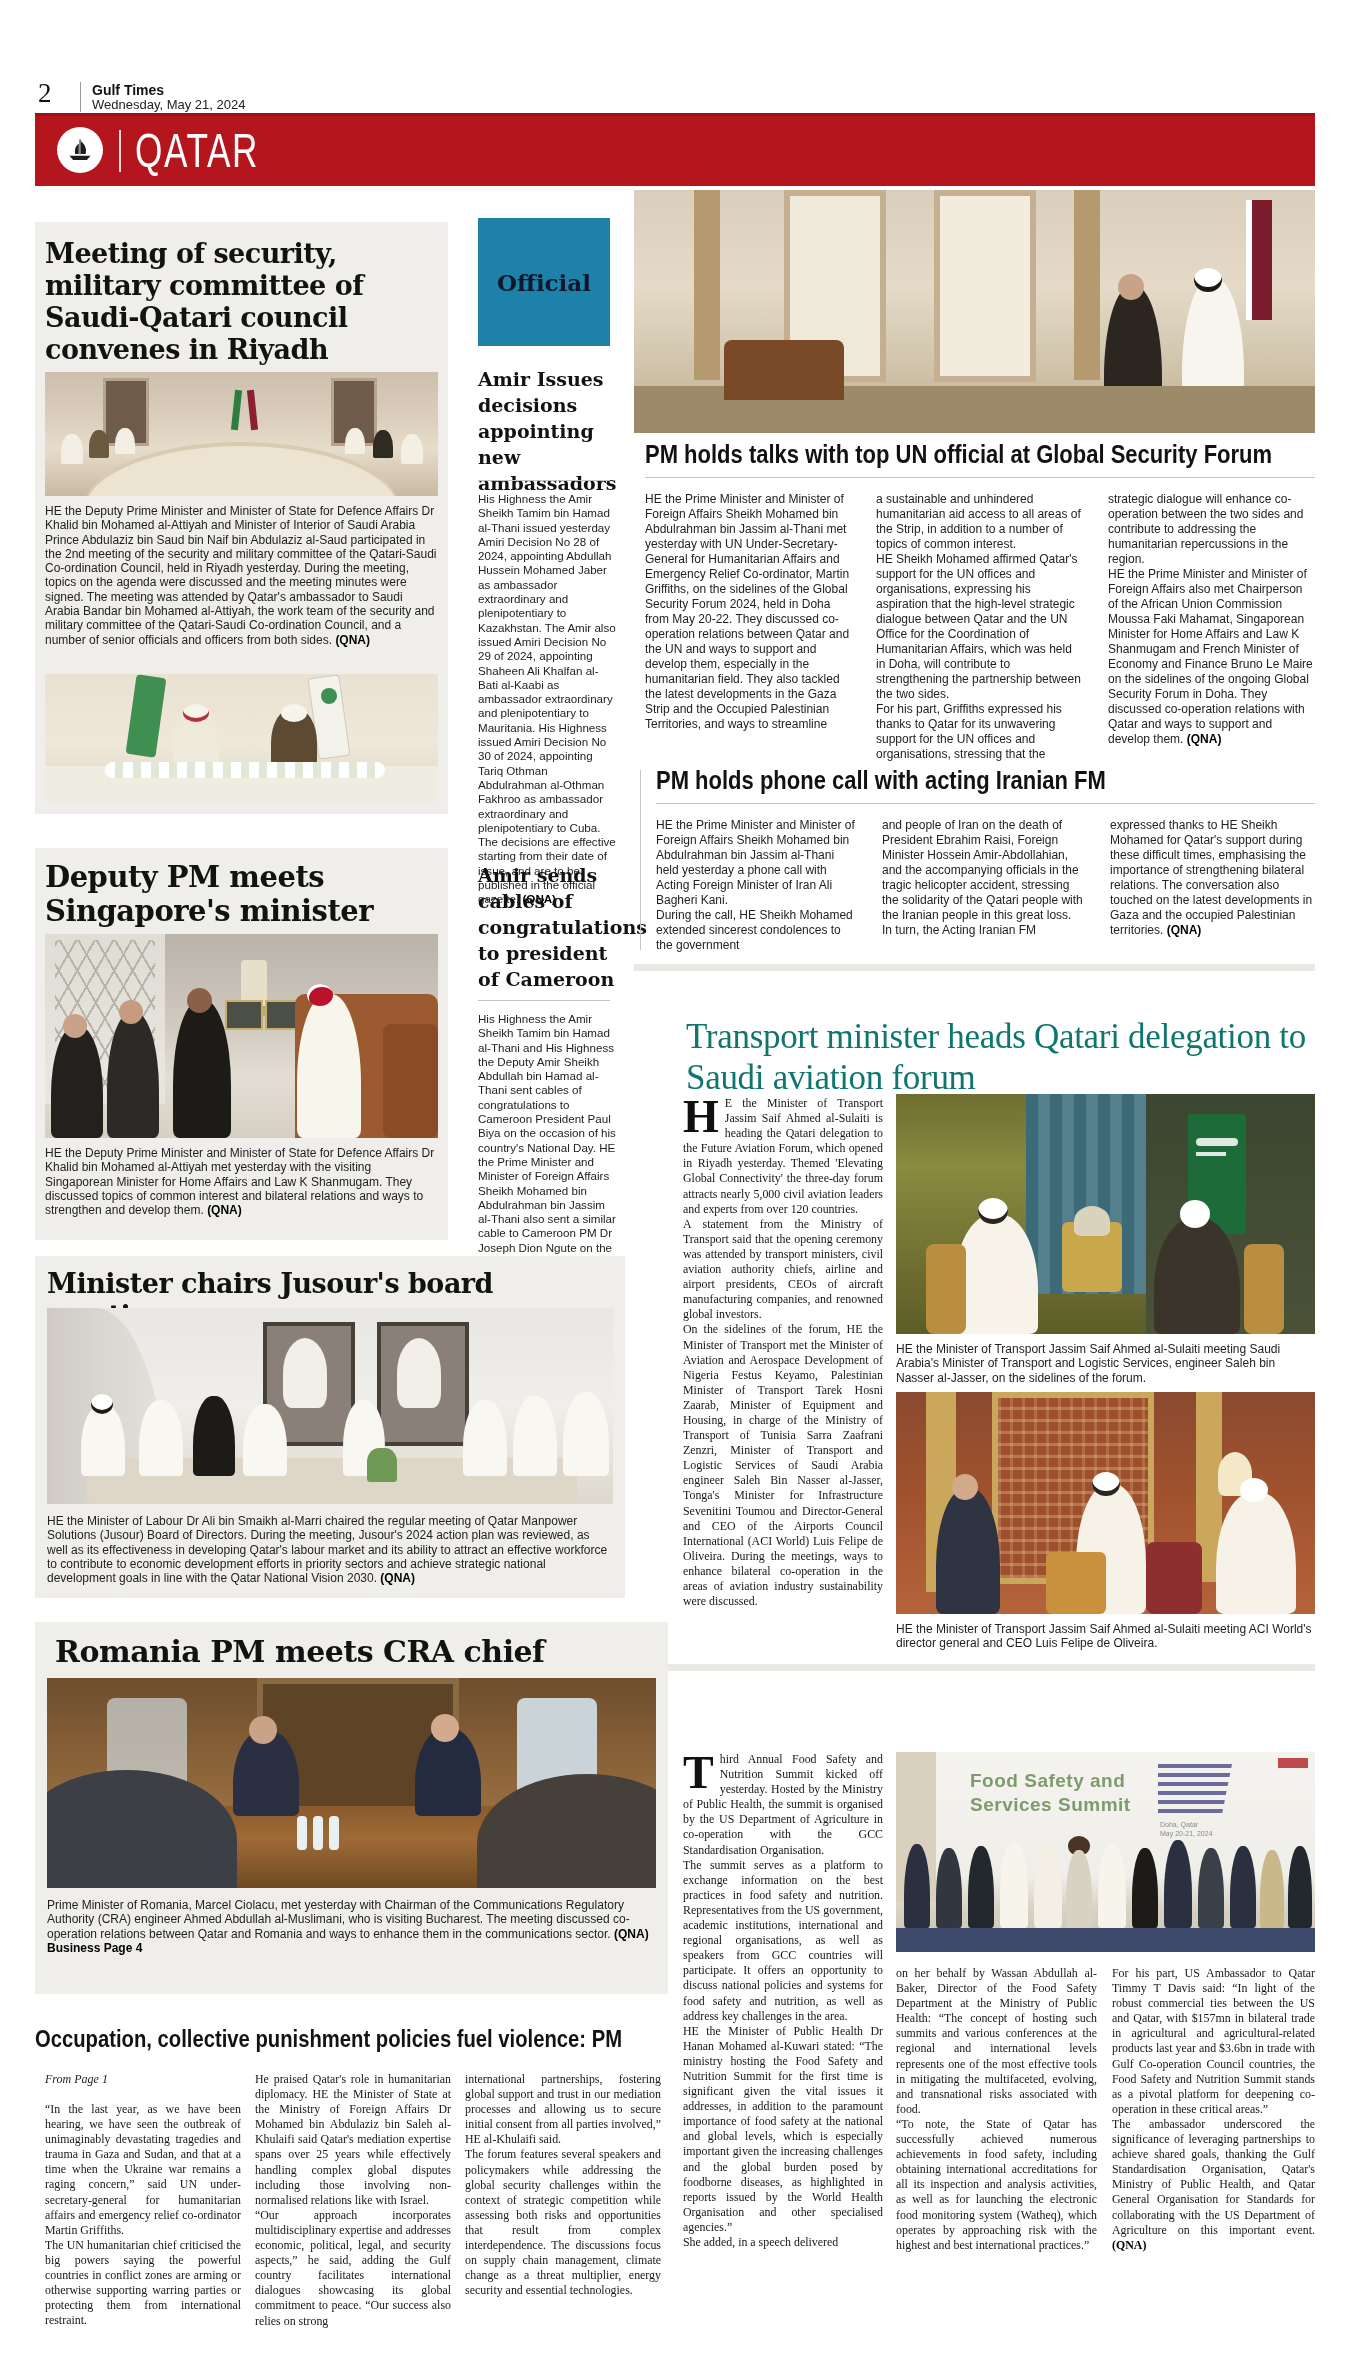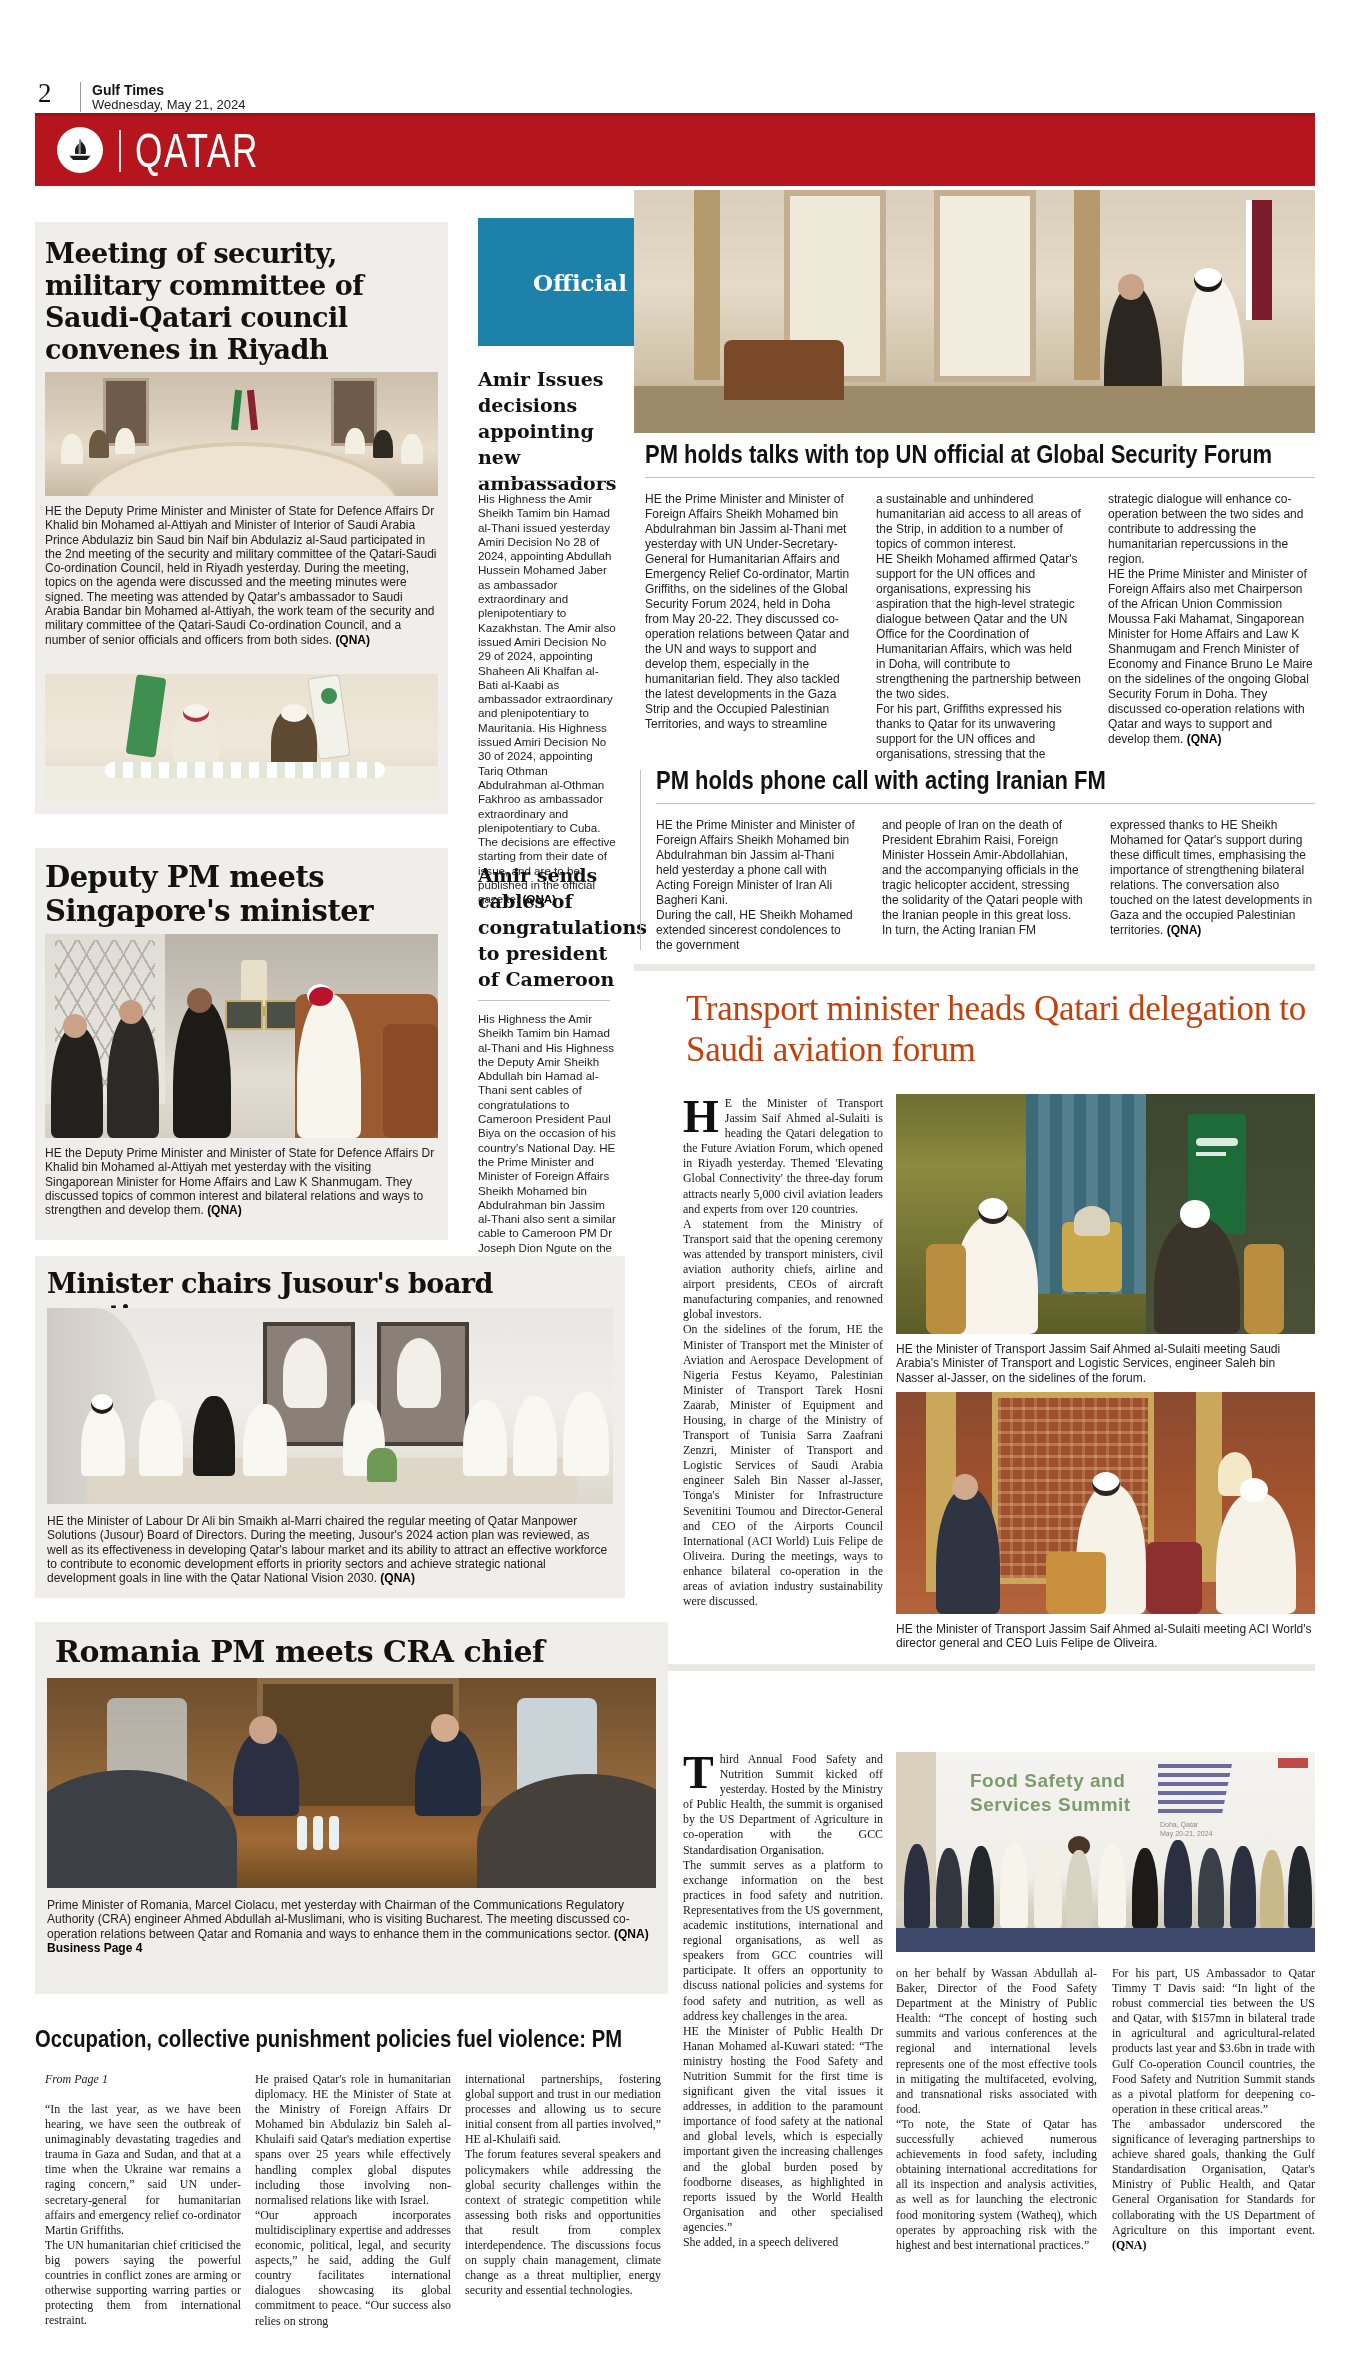--- a/index.html
+++ b/index.html
@@ -1,36 +1,36 @@
 <!DOCTYPE html>
 <html><head>
 <meta charset="utf-8">
 <style>
   html,body{margin:0;padding:0;background:#fff;}
   #page{position:relative;width:1351px;height:2365px;background:#fff;font-family:"Liberation Sans",sans-serif;color:#1a1a1a;overflow:hidden;}
   .abs{position:absolute;}
   .box{position:absolute;background:#f0eeeb;}
   .slab{font-family:"DejaVu Serif",serif;font-weight:700;color:#121212;letter-spacing:-0.5px;}
   .cond{font-family:"Liberation Sans",sans-serif;font-weight:700;color:#121212;transform:scaleX(.88);transform-origin:left top;white-space:nowrap;}
-  .serifhead{font-family:"Liberation Serif",serif;font-weight:400;color:#c2410c;letter-spacing:-0.3px;}
+  .serifhead{font-family:"Liberation Serif",serif;font-weight:400;color:#0f766e;letter-spacing:-0.3px;margin-top:28px;}
   .cap{font-size:12px;line-height:14.3px;color:#222;text-align:left;}
   .cap b{color:#000;}
   .body-sans{font-size:11.6px;line-height:14.3px;color:#222;white-space:pre-line;}
   .body-serif{font-family:"Liberation Serif",serif;font-size:11.9px;line-height:15.1px;color:#161616;text-align:justify;white-space:pre-line;}
   .rule{position:absolute;background:#c3c3c3;height:1px;}
   .vrule{position:absolute;background:#c3c3c3;width:1px;}
   .divbar{position:absolute;background:#e9e8e5;height:7px;}
   .ph{position:absolute;overflow:hidden;background:#cfc8bc;}
   .L{position:absolute;}
   .fig{position:absolute;border-radius:46% 46% 10% 10% / 62% 62% 6% 6%;}
   .dropcap{float:left;font-family:"Liberation Serif",serif;font-weight:700;font-size:46px;line-height:38px;padding:2px 6px 0 0;color:#111;}
   .credit{font-weight:700;color:#000;}
   #banner{position:absolute;background:#b5151c;border-top:3px solid #9e1016;}
   .qatar{font-family:"Liberation Sans",sans-serif;color:#fff;font-weight:400;letter-spacing:2px;transform:scaleX(.8) scaleY(1.1);transform-origin:left center;}
-  .bluebox{position:absolute;background:#1d81aa;color:#ffffff;display:flex;align-items:center;justify-content:center;font-weight:700;font-size:23px;font-family:"DejaVu Serif",serif;padding-left:36px;}
+  .bluebox{position:absolute;background:#1d81aa;color:#0f172a;display:flex;align-items:center;justify-content:center;font-weight:700;font-size:23px;font-family:"DejaVu Serif",serif;}
   .photo-label-green{font-weight:700;color:#7d9c6d;font-size:19px;line-height:22px;letter-spacing:.5px;}
   .tiny{font-size:7px;color:#8a8a8a;line-height:9px;}
 </style>
 </head>
 <body>
 
 <div id="page">
 
   <div class="abs" style="left:38px;top:78px;font-family:'Liberation Serif',serif;font-size:27px;color:#111;">2</div>
   <div class="vrule" style="left:80px;top:82px;height:30px;background:#9a9a9a;"></div>

